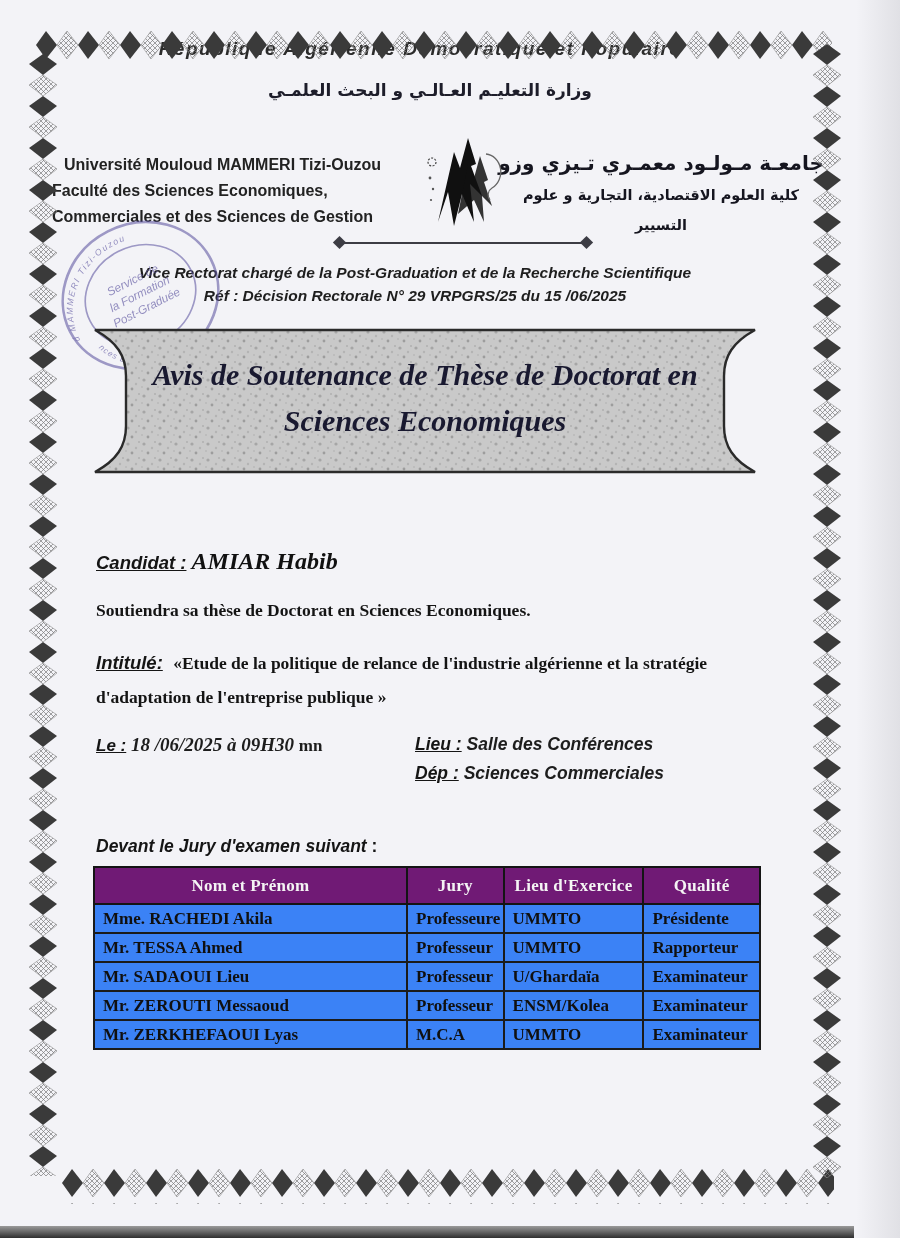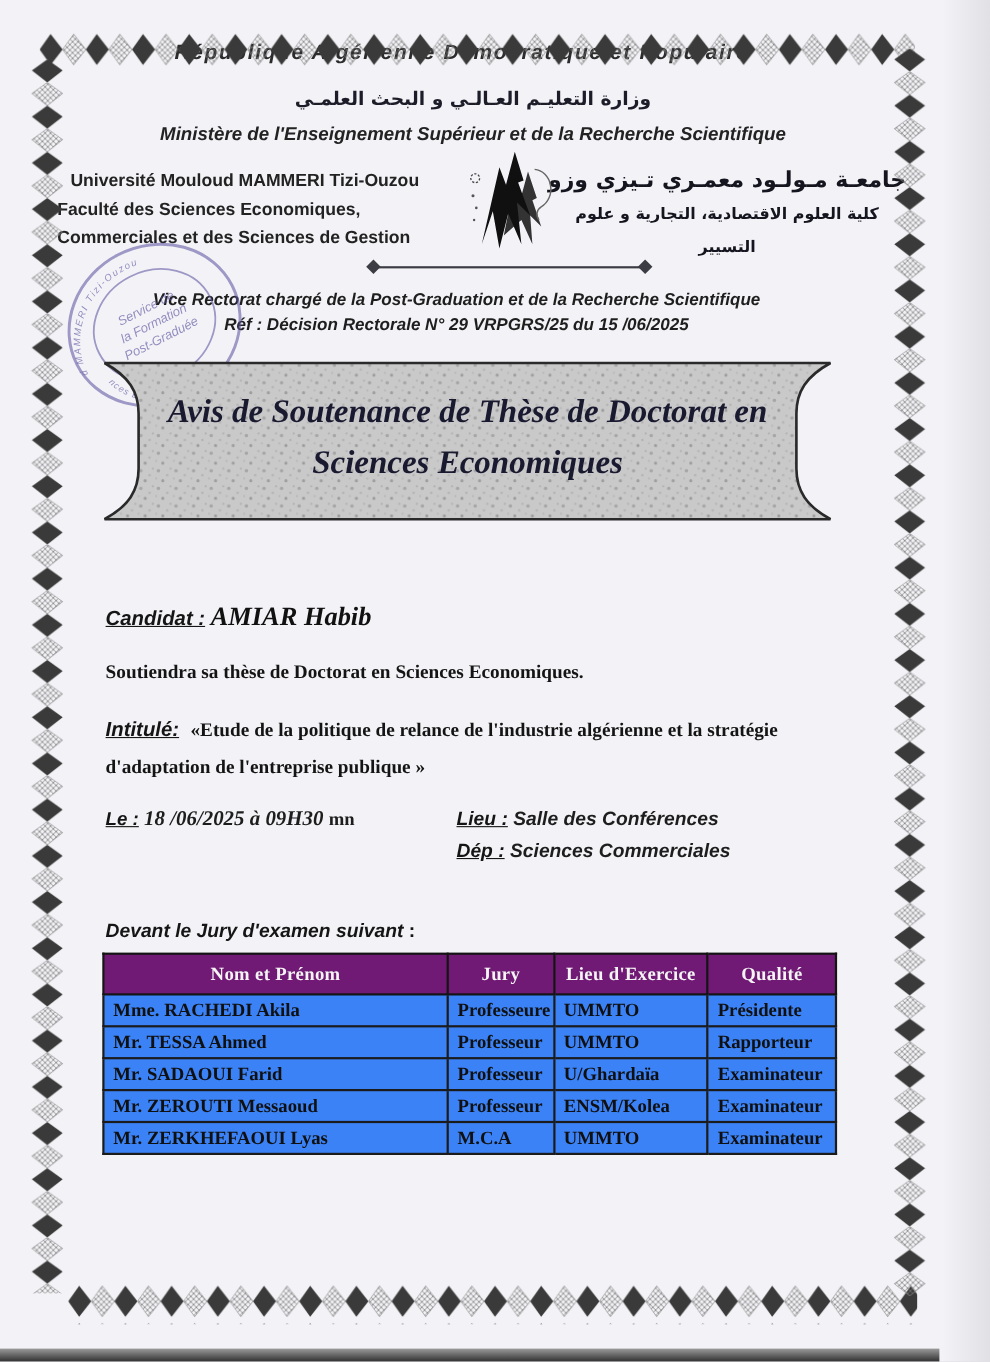--- a/index.html
+++ b/index.html
@@ -119,21 +119,20 @@
   </svg>
   <svg class="frame" style="left:26px; top:54px;" width="34" height="1122">
     <rect width="34" height="1122" fill="url(#chainV)"></rect>
   </svg>
   <svg class="frame" style="left:810px; top:44px;" width="34" height="1138">
     <rect width="34" height="1138" fill="url(#chainV)"></rect>
   </svg>
 
   <div class="abs republic">République Algérienne Démocratique et Populaire</div>
   <div class="abs ministry-ar">وزارة التعليـم العـالـي و البحث العلمـي</div>
-  <div class="abs ministry-fr">Ministère de l'Enseignement Supérieur et de la Recherche Scientifique</div>
 
   <div class="abs univ-fr">
     <div class="l1">Université Mouloud MAMMERI Tizi-Ouzou</div>
     <div>Faculté des Sciences Economiques,</div>
     <div>Commerciales et des Sciences de Gestion</div>
   </div>
 
   <svg class="abs logo" width="78" height="100" viewBox="0 0 78 100">
     <circle cx="8" cy="28" r="4" fill="none" stroke="#444" stroke-width="1.2" stroke-dasharray="2 1.5"></circle>
     <circle cx="6" cy="44" r="1.4" fill="#555"></circle>
@@ -241,21 +240,21 @@
         <td>UMMTO</td>
         <td>Présidente</td>
       </tr>
       <tr>
         <td>Mr. TESSA Ahmed</td>
         <td>Professeur</td>
         <td>UMMTO</td>
         <td>Rapporteur</td>
       </tr>
       <tr>
-        <td>Mr. SADAOUI Farid</td>
+        <td>Mr. SADAOUI Lieu</td>
         <td>Professeur</td>
         <td>U/Ghardaïa</td>
         <td>Examinateur</td>
       </tr>
       <tr>
         <td>Mr. ZEROUTI Messaoud</td>
         <td>Professeur</td>
         <td>ENSM/Kolea</td>
         <td>Examinateur</td>
       </tr>

